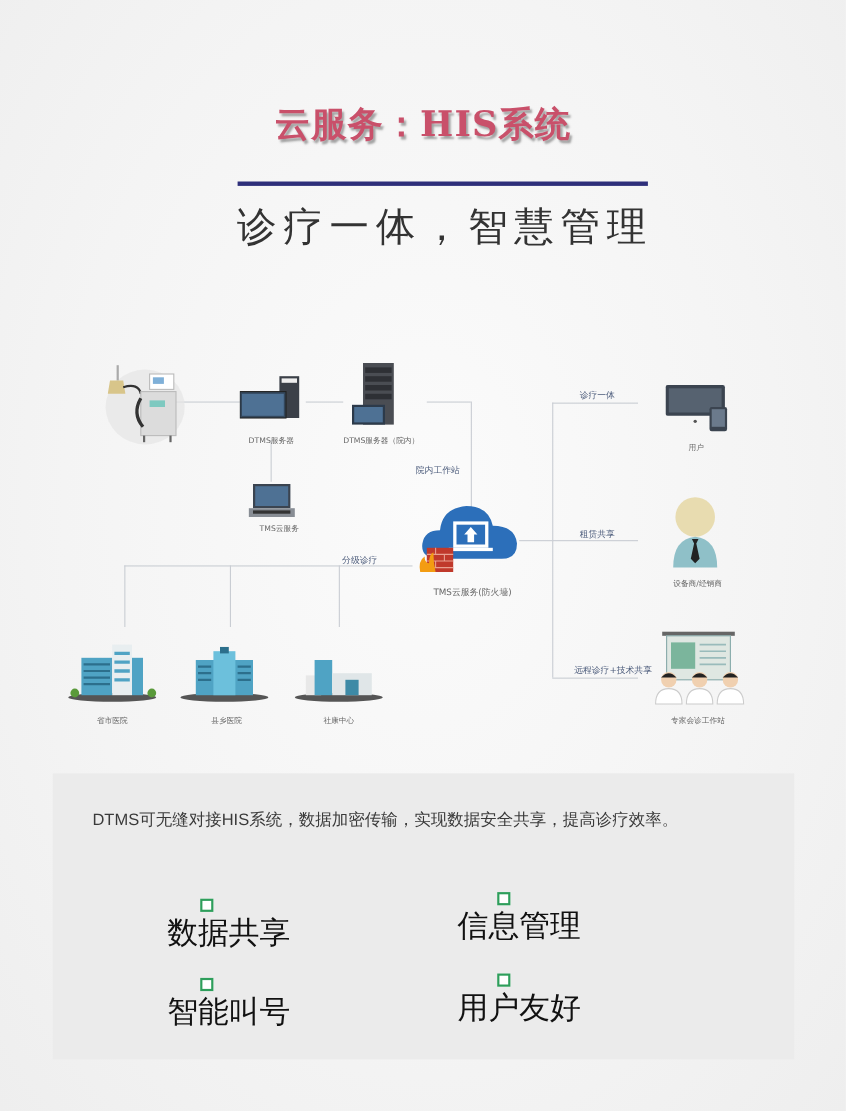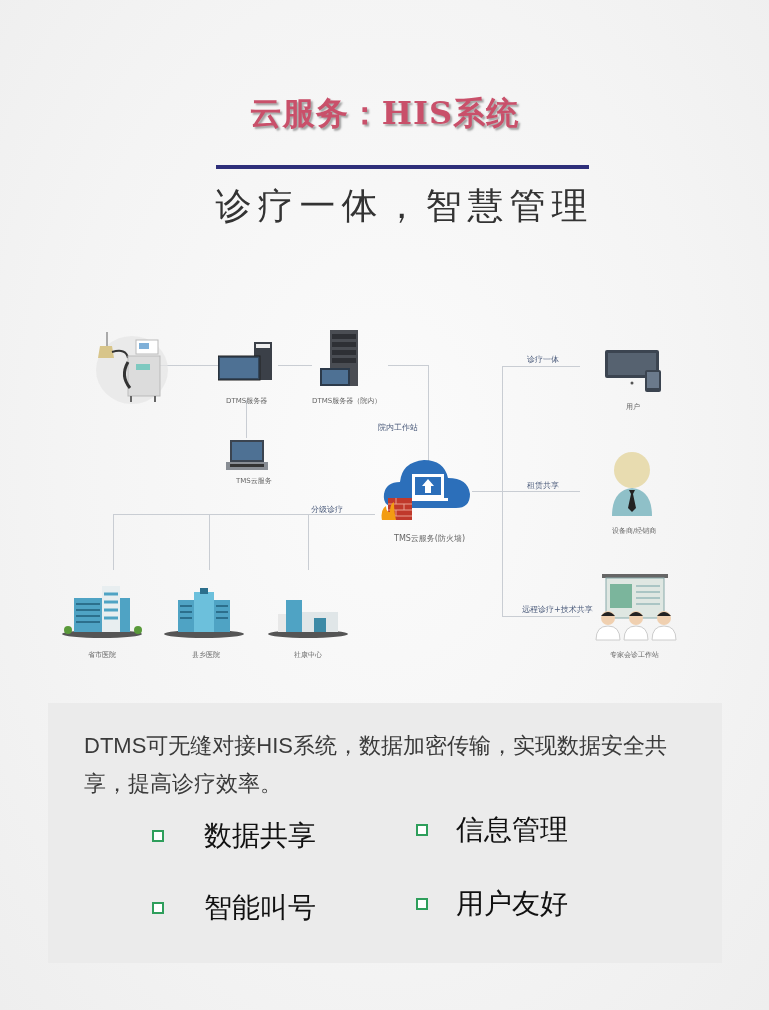--- a/index.html
+++ b/index.html
@@ -38,26 +38,26 @@
   .node { position: absolute; }
 
   
   .infobox {
     position: absolute; left: 48px; top: 703px; width: 674px; height: 260px;
     background: #ebebeb;
   }
   .info-text {
     position: absolute; left: 36px; top: 24px; width: 620px;
     font-family: "Liberation Sans", "DejaVu Sans", sans-serif;
-    font-size: 22px; line-height: 38px; color: #3a3a3a;
+    font-size: 15px; line-height: 38px; color: #3a3a3a;
   }
   .feature {
     position: absolute; display: flex; align-items: center;
     font-family: "Liberation Sans", "DejaVu Sans", sans-serif;
-    font-size: 28px; color: #111;
+    font-size: 28px; color: #111; flex-direction: column;
   }
   .bullet {
     width: 12px; height: 12px; border: 2px solid #2e9e5b; background: #fff;
     margin-right: 40px; flex: none;
   }
 </style>
 </head>
 <body>
 
 <div class="title">云服务：HIS系统</div>

